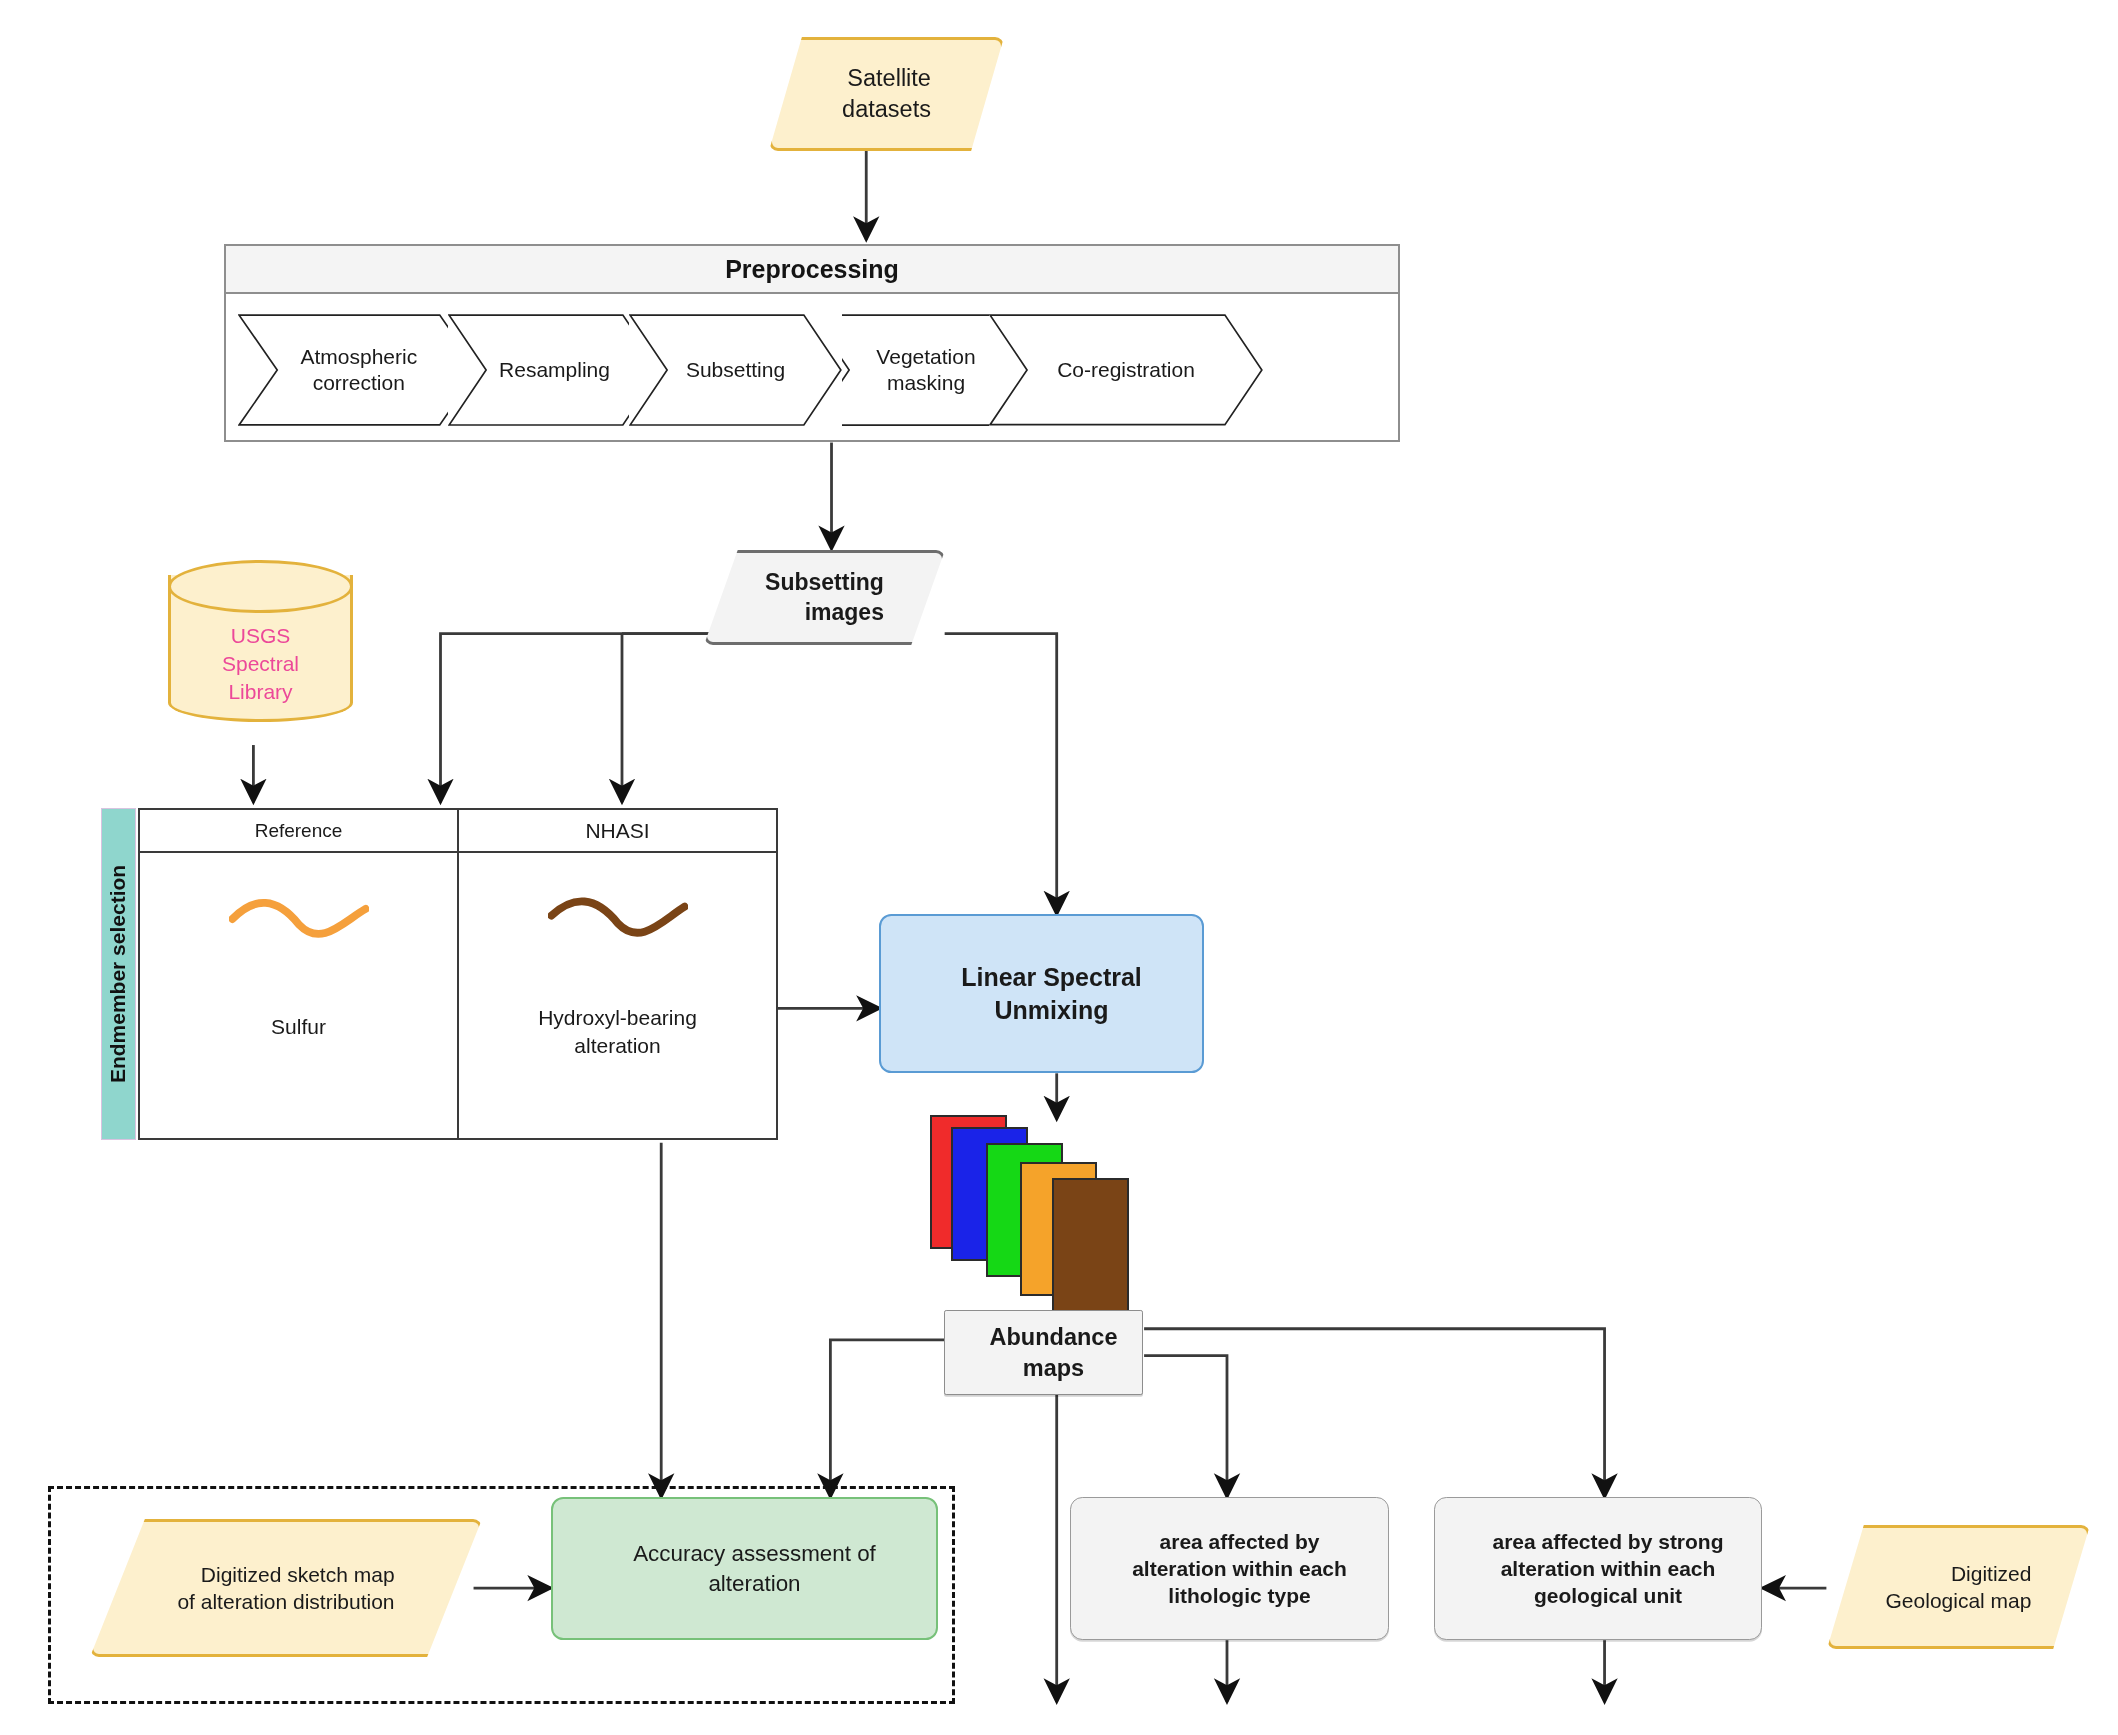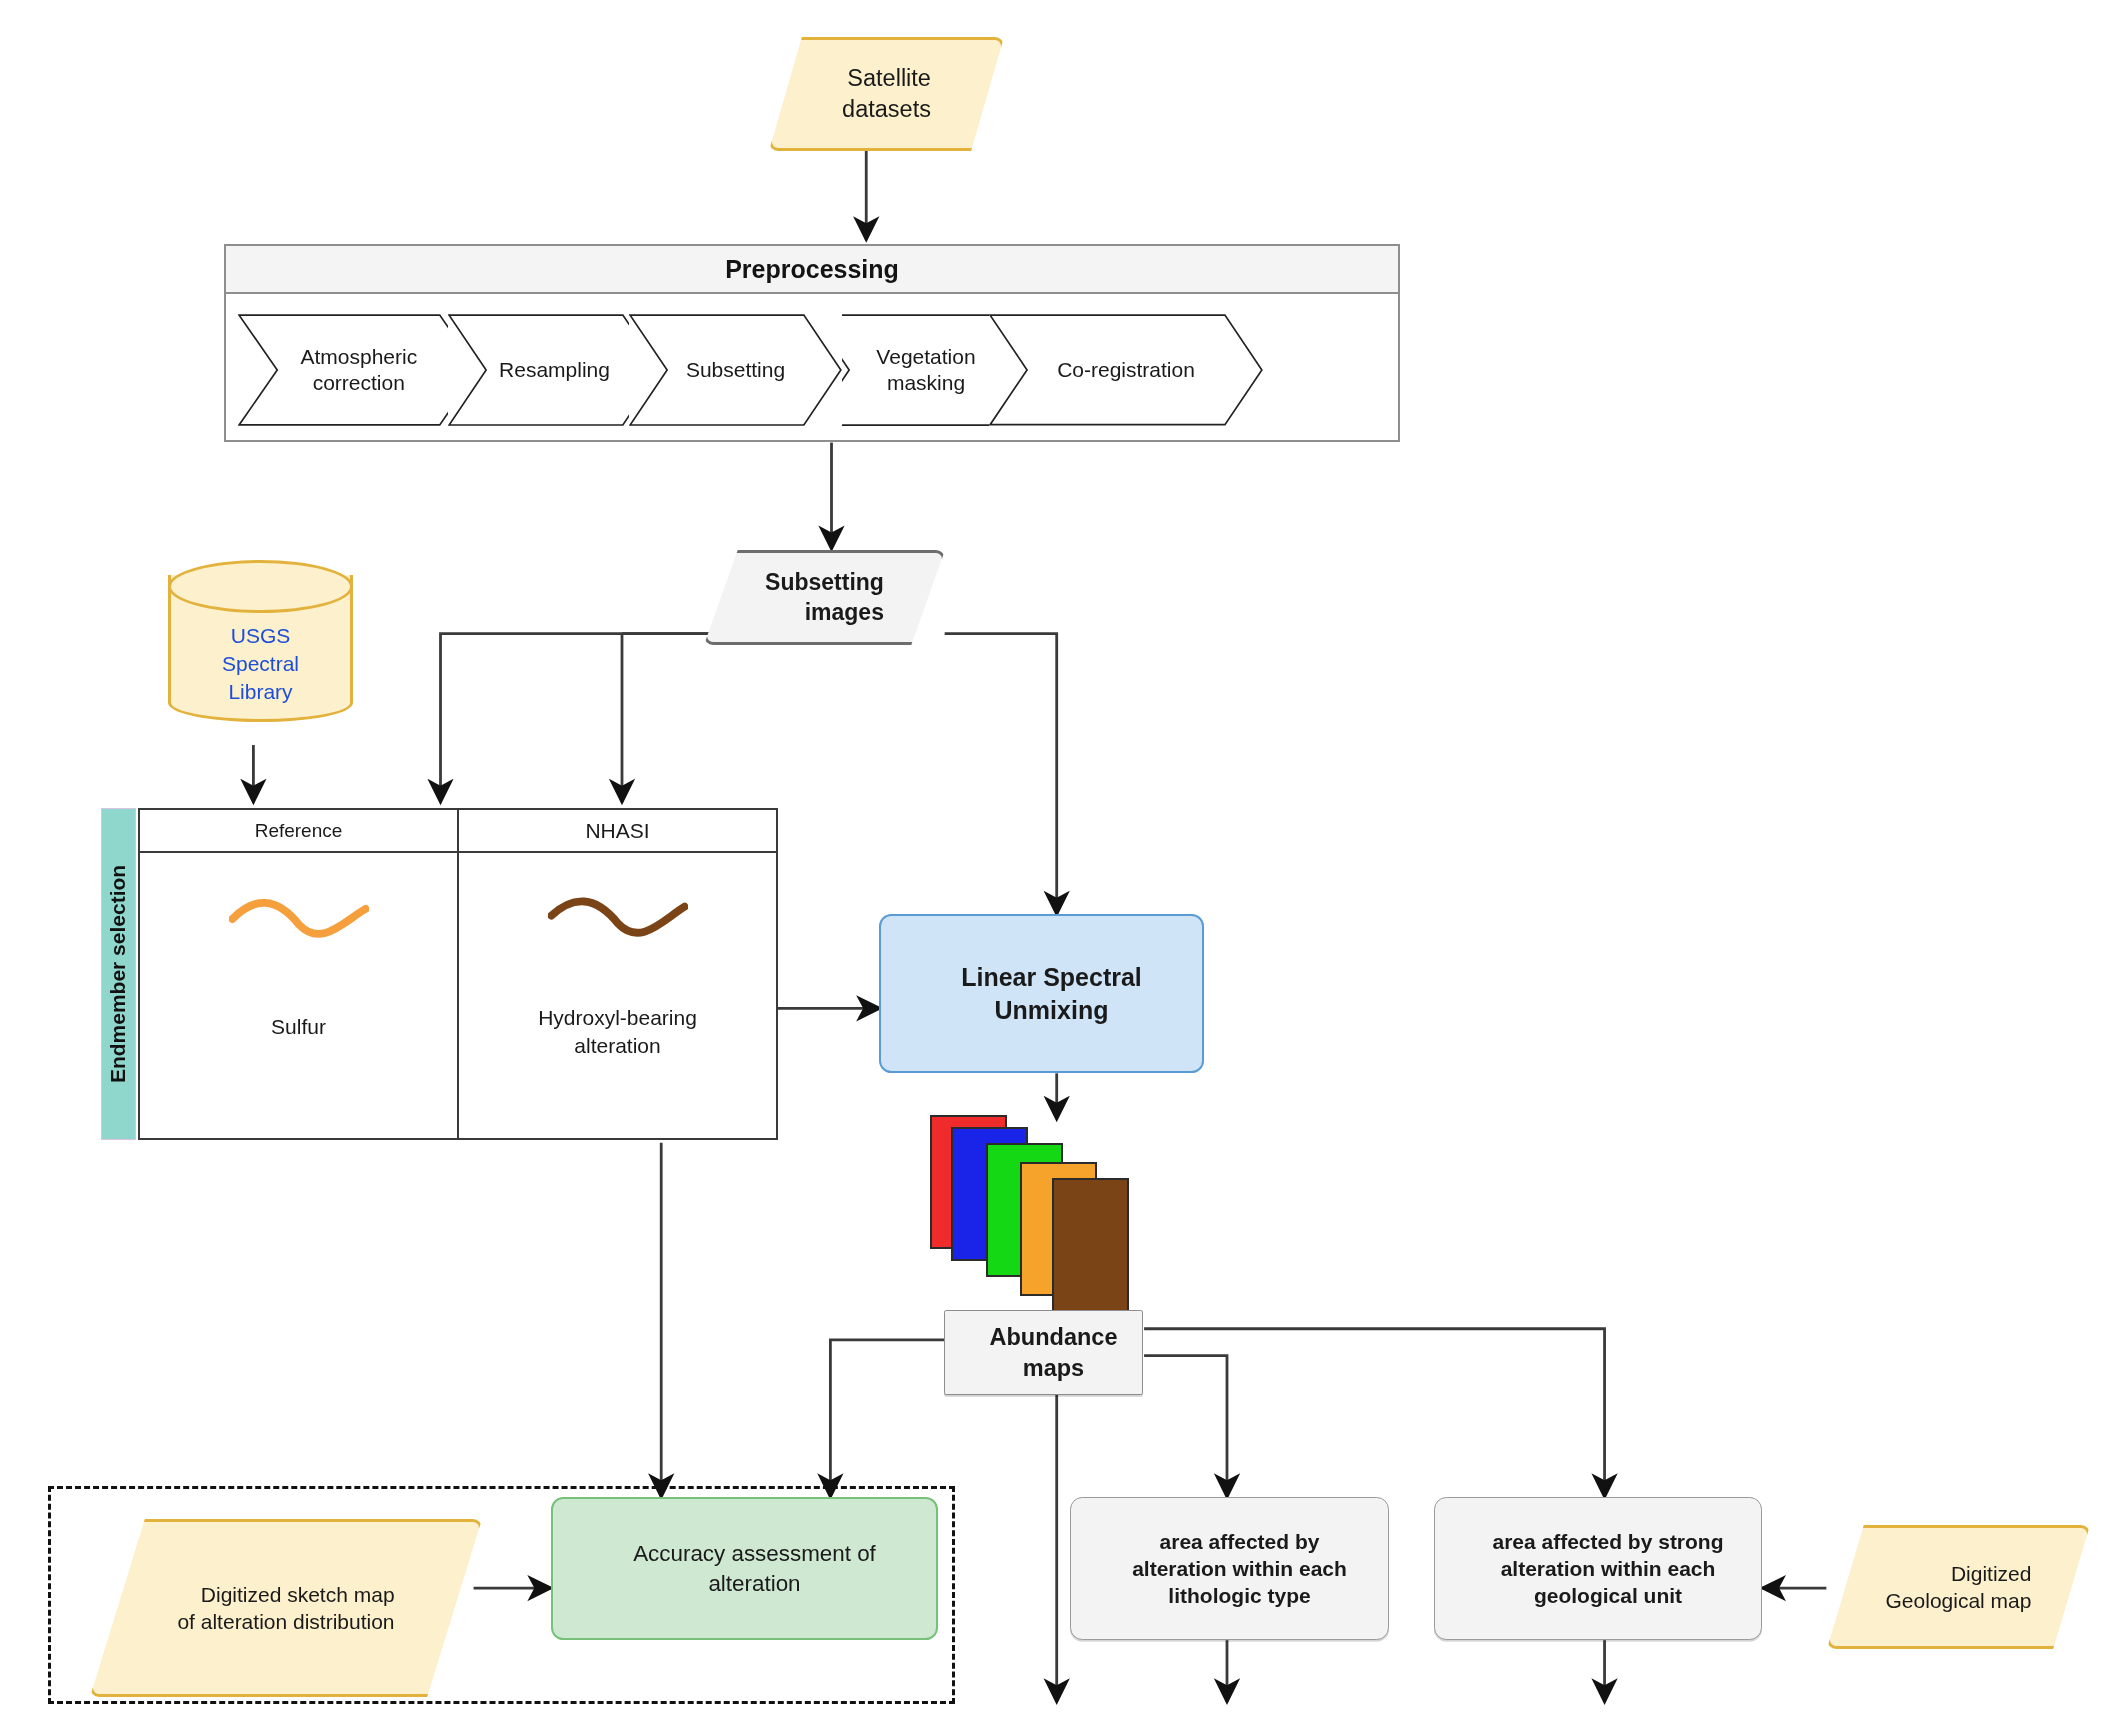--- a/index.html
+++ b/index.html
@@ -16,21 +16,21 @@
 
   
   .paraG .skin{background:#f3f3f3;border:3.4px solid #6d6d6d;}
 
   
   .cyl{position:absolute;}
   .cyl .body{position:absolute;left:0;right:0;top:14.6px;bottom:0;background:#fdf0cd;border:3.4px solid #e3b23c;
              border-top:none;border-radius:0 0 50% 50%/0 0 13% 13%;}
   .cyl .top{position:absolute;left:0;right:0;top:0;height:47px;background:#fdf0cd;border:3.4px solid #e3b23c;border-radius:50%;}
   .cyl .txt{position:absolute;left:0;right:0;top:50px;bottom:4.5px;display:flex;align-items:center;justify-content:center;
-            text-align:center;color:#1d4ed8;line-height:1.32;}
+            text-align:center;color:#ec4899;line-height:1.32;}
 
   
   .rbox{position:absolute;box-sizing:border-box;border-radius:12.3px;display:flex;align-items:center;justify-content:center;
         text-align:center;line-height:1.3;color:#1a1a1a;padding-left:20px;}
   .rbox.grey{background:#f3f3f3;border:1.7px solid #9a9a9a;box-shadow:0 1.7px 0 rgba(0,0,0,.16);}
   .rbox.blue{background:#cfe4f7;border:2.8px solid #5a9bd4;font-weight:bold;}
   .rbox.green{background:#cfe8d2;border:2.2px solid #77c179;}
 
   
   .prep-wrap{position:absolute;box-sizing:border-box;background:#ffffff;border:2.2px solid #8e8e8e;}
@@ -222,21 +222,21 @@
   </div>
 
   <div class="rbox" style="left:944px;top:1310px;width:199px;height:85px;background:#f3f3f3;border:1.7px solid #8d8d8d;border-radius:2.2px;
               box-shadow:0 1.7px 0 rgba(0,0,0,.18);font-size:23.5px;font-weight:bold;">
     <span style="white-space:pre-line;">Abundance
 maps</span>
   </div>
 
   <div class="dashgroup" style="left:48px;top:1486px;width:907px;height:218px;"></div>
 
-  <div class="para" style="left:90px;top:1519px;width:392px;height:178px;">
+  <div class="para" style="left:90px;top:1519px;width:392px;height:138px;">
     <div class="skin"></div>
     <div class="txt" style="font-size:21px;white-space:pre-line;">Digitized sketch map
 of alteration distribution</div>
   </div>
 
   <div class="rbox green" style="left:551px;top:1497px;width:387px;height:143px;font-size:22.4px;">
     <span style="white-space:pre-line;">Accuracy assessment of
 alteration</span>
   </div>
 

